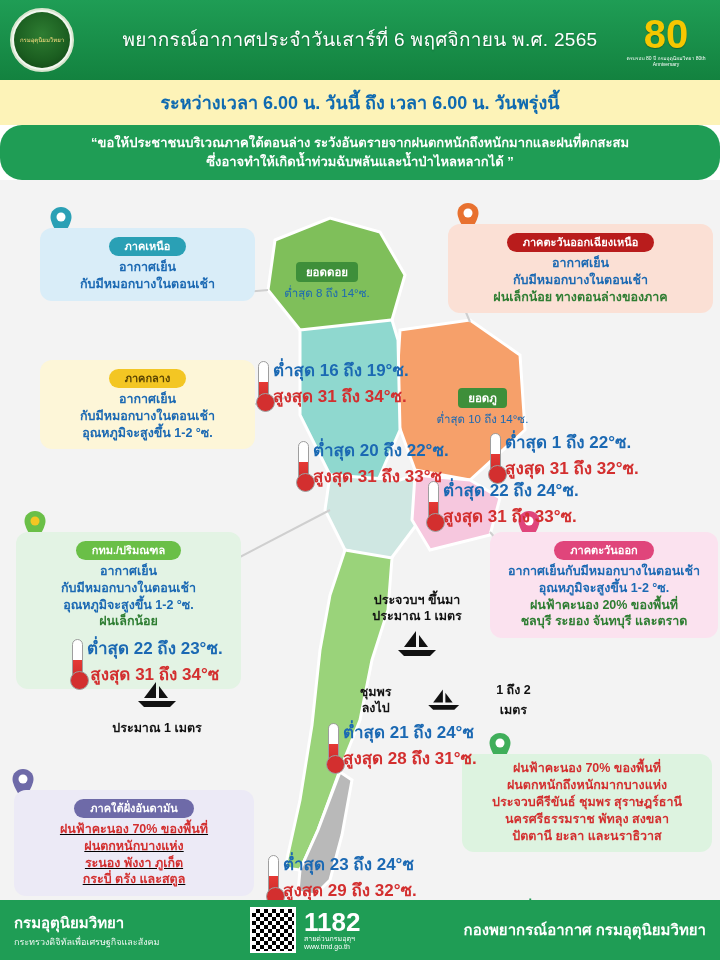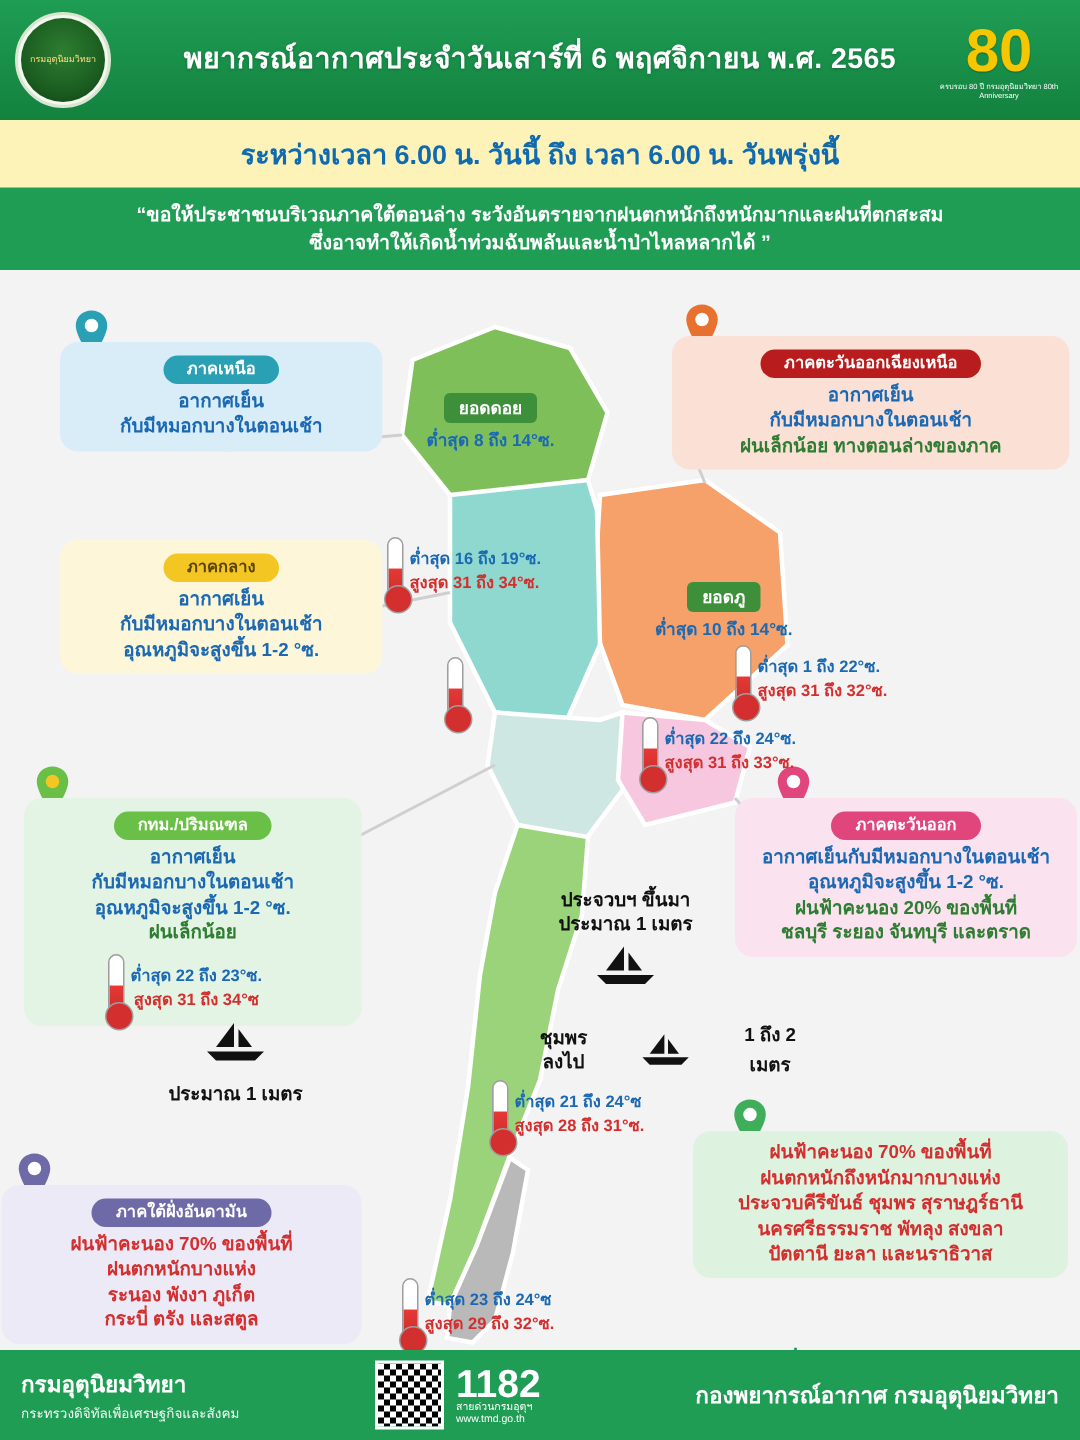--- a/index.html
+++ b/index.html
@@ -12,21 +12,21 @@
     overflow:hidden;
   }
 
   
   .header {
     position:absolute; top:0; left:0; width:720px; height:80px;
     background: linear-gradient(180deg,#1f9d55 0%, #13823f 100%);
     display:flex; align-items:center; justify-content:center;
   }
   .header-title {
-    color:#fff; font-size:19px; font-weight:bold; letter-spacing:0.3px;
+    color:#fff; font-size:19px; font-weight:normal; letter-spacing:0.3px;
     text-shadow:0 1px 2px rgba(0,0,0,.25);
     padding:0 110px;
     line-height:1.25;
   }
   .logo-left {
     position:absolute; left:10px; top:8px; width:64px; height:64px;
     border-radius:50%; background:#f2f7ef;
     border:2px solid #d8e6cf;
     display:flex; align-items:center; justify-content:center;
     overflow:hidden;
@@ -53,21 +53,21 @@
     position:absolute; top:80px; left:0; width:720px; height:45px;
     background:#fdf3b8;
     display:flex; align-items:center; justify-content:center;
   }
   .band-text { color:#0f6ab0; font-size:18px; font-weight:bold; }
 
   
   .warn {
     position:absolute; top:125px; left:0; width:720px; height:55px;
     background:#1f9d55;
-    display:flex; flex-direction:column; align-items:center; justify-content:center;
+    display:flex; flex-direction:column; align-items:center; justify-content:center;border-radius:22px;
   }
   .warn div { color:#ffffff; font-size:13px; font-weight:bold; line-height:1.45; text-align:center; }
 
   
   .canvas {
     position:absolute; top:180px; left:0; width:720px; height:720px;
     background:#f3f3f3;
   }
   .map-svg { position:absolute; top:0; left:0; }
 
@@ -114,33 +114,33 @@
   .thermo .glass {
     width:11px; height:46px; border-radius:6px 6px 6px 6px;
     background:linear-gradient(180deg,#ffffff 0%, #ffffff 45%, #e53935 46%, #c62828 100%);
     border:1px solid #9e9e9e; position:relative; flex:none;
   }
   .thermo .glass:after {
     content:""; position:absolute; left:-3px; bottom:-6px;
     width:17px; height:17px; border-radius:50%;
     background:#d32f2f; border:1px solid #9e9e9e;
   }
-  .thermo .tvals { font-size:11px; font-weight:bold; line-height:1.5; white-space:nowrap; }
+  .thermo .tvals { font-size:17px; font-weight:bold; line-height:1.5; white-space:nowrap; }
   .tmin { color:#1b69b3; }
   .tmax { color:#d32f2f; }
 
   
   .peak {
     position:absolute; text-align:center;
   }
   .peak .pk-name {
     display:inline-block; background:#3e8f3a; color:#fff; font-size:11.5px; font-weight:bold;
     border-radius:4px; padding:1px 10px;
   }
-  .peak .pk-val { font-size:11.5px; font-weight:bold; color:#1b69b3; margin-top:2px; }
+  .peak .pk-val { font-size:11.5px; font-weight:normal; color:#1b69b3; margin-top:2px; }
 
   
   .sea { position:absolute; text-align:center; }
   .sea .sname { font-size:12.5px; font-weight:bold; color:#111; line-height:1.3;}
   .sea .swave { font-size:12.5px; font-weight:bold; color:#111; }
   .boat { width:46px; height:30px; }
 
   .release {
     position:absolute; font-size:17px; font-weight:bold; color:#1f9d55;
   }
@@ -277,21 +277,21 @@
     <p class="tx-red">ฝนตกหนักถึงหนักมากบางแห่ง</p>
     <p class="tx-red">ประจวบคีรีขันธ์ ชุมพร สุราษฎร์ธานี</p>
     <p class="tx-red">นครศรีธรรมราช พัทลุง สงขลา</p>
     <p class="tx-red">ปัตตานี ยะลา และนราธิวาส</p>
   </div>
 
   <svg class="pin" style="left:10px; top:588px;" viewBox="0 0 26 34">
     <path d="M13 1C7 1 2.5 5.4 2.5 11c0 7.6 10.5 22 10.5 22S23.5 18.6 23.5 11C23.5 5.4 19 1 13 1z" fill="#6e6aa8"></path>
     <circle cx="13" cy="11" r="4.5" fill="#ffffff"></circle>
   </svg>
-  <div class="box c-southa" style="left:1px; top:610px; width:240px;">
+  <div class="box c-southa" style="left:14px; top:610px; width:240px;text-decoration:underline;">
     <div class="b-title t-southa">ภาคใต้ฝั่งอันดามัน</div>
     <p class="tx-red">ฝนฟ้าคะนอง 70% ของพื้นที่</p>
     <p class="tx-red">ฝนตกหนักบางแห่ง</p>
     <p class="tx-red">ระนอง พังงา ภูเก็ต</p>
     <p class="tx-red">กระบี่ ตรัง และสตูล</p>
   </div>
 
   <div class="peak" style="left:272px; top:82px; width:110px;">
     <div class="pk-name">ยอดดอย</div>
     <div class="pk-val">ต่ำสุด 8 ถึง 14°ซ.</div>
@@ -304,20 +304,24 @@
   <div class="thermo" style="left:258px; top:178px;">
     <div class="glass"></div>
     <div class="tvals">
       <div class="tmin">ต่ำสุด 16 ถึง 19°ซ.</div>
       <div class="tmax">สูงสุด 31 ถึง 34°ซ.</div>
     </div>
   </div>
 
   <div class="thermo" style="left:298px; top:258px;">
     <div class="glass"></div>
+    <div class="tvals">
+      <div class="tmin">ต่ำสุด 20 ถึง 22°ซ.</div>
+      <div class="tmax">สูงสุด 31 ถึง 33°ซ</div>
+    </div>
   </div>
 
   <div class="thermo" style="left:490px; top:250px;">
     <div class="glass"></div>
     <div class="tvals">
       <div class="tmin">ต่ำสุด 1 ถึง 22°ซ.</div>
       <div class="tmax">สูงสุด 31 ถึง 32°ซ.</div>
     </div>
   </div>
 

